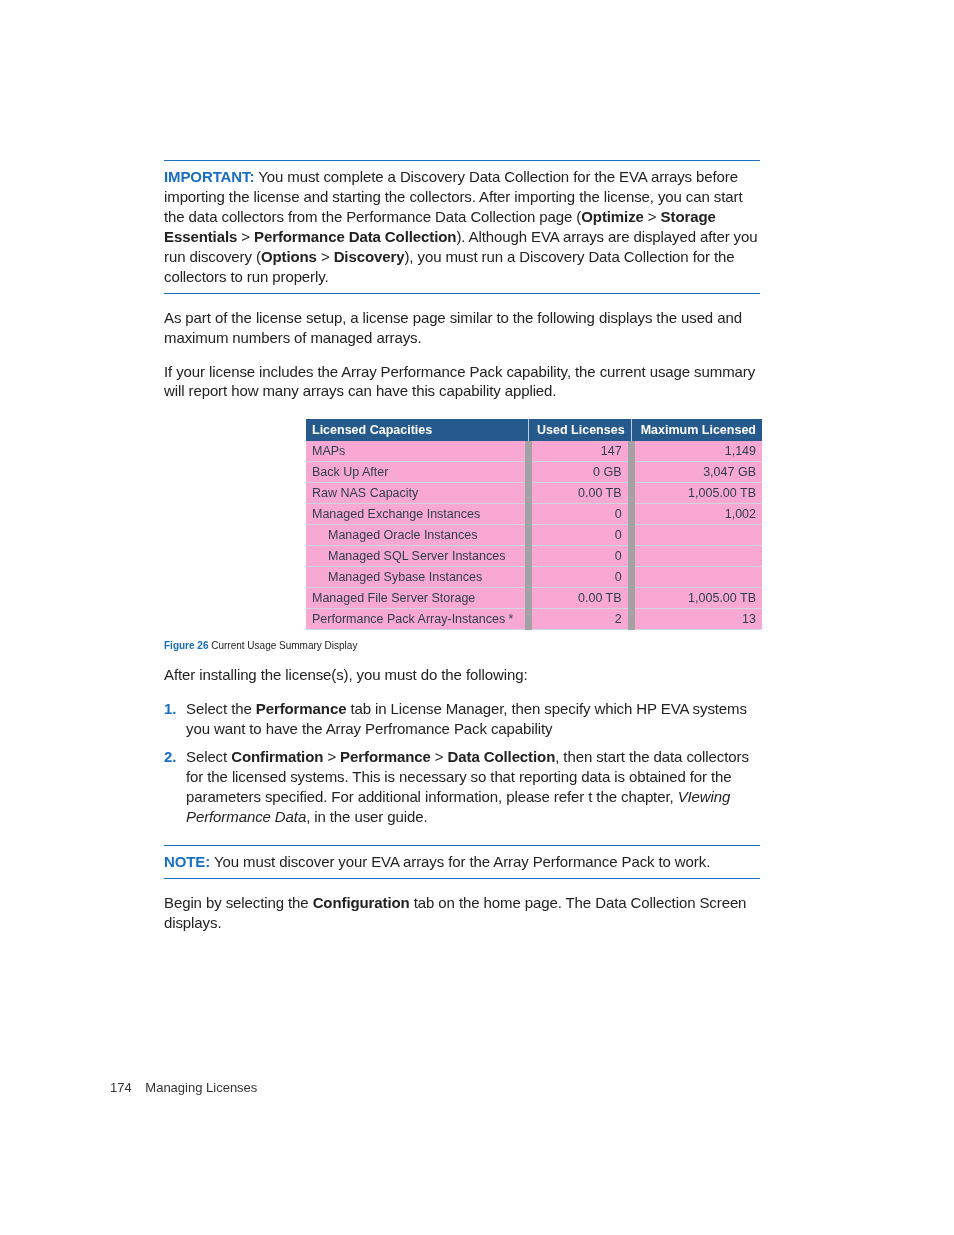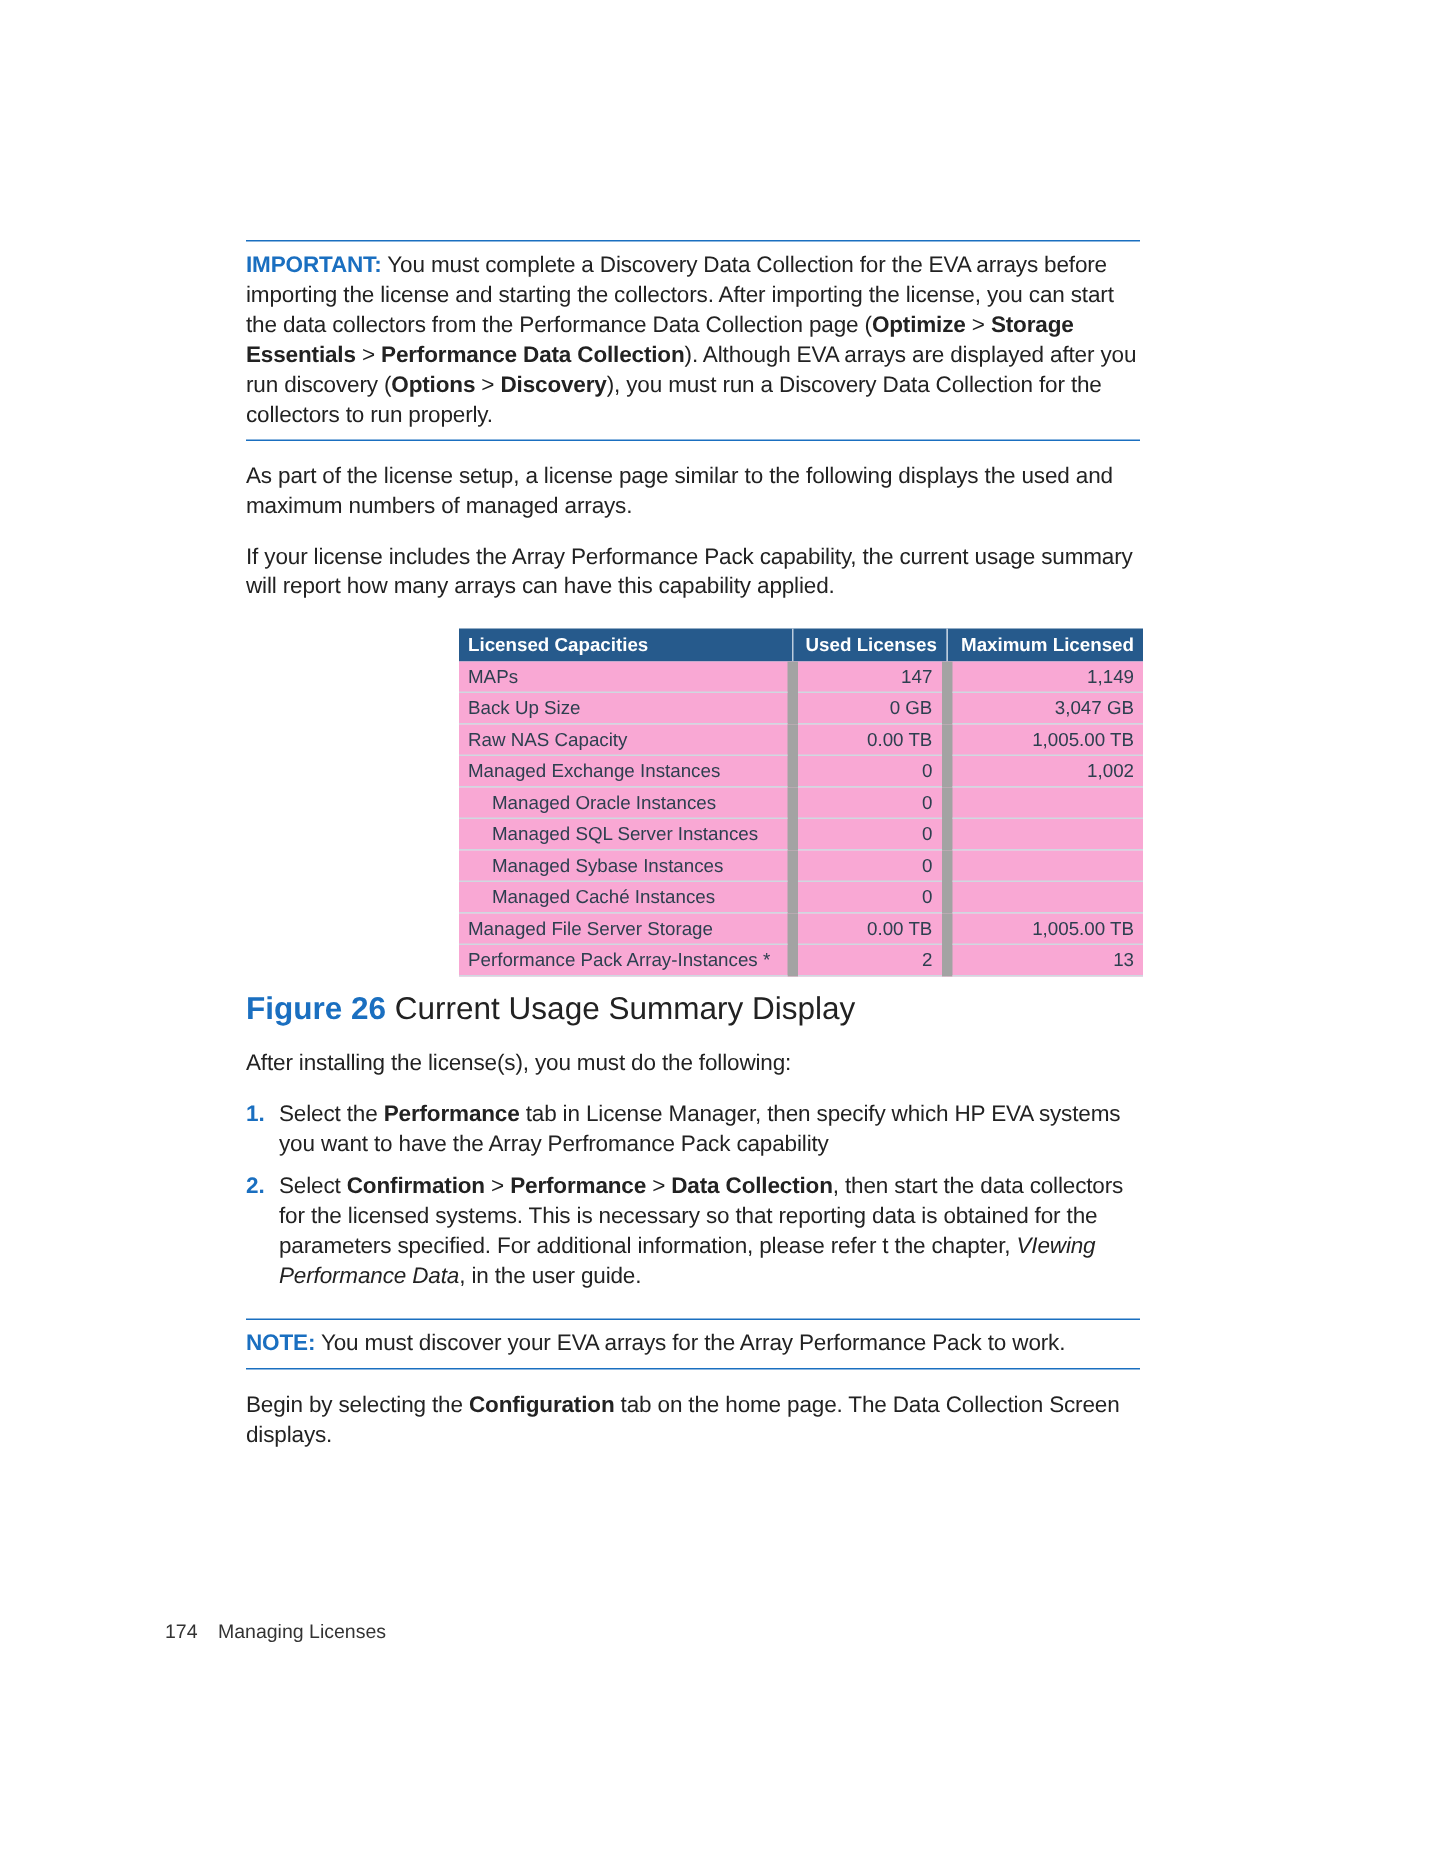--- a/index.html
+++ b/index.html
@@ -50,21 +50,21 @@
     background: #f9a8d4;
     vertical-align: middle;
     height: 18px;
   }
   tbody td.r { border-left: 7px solid #a3a3a3; }
   tbody tr:last-child td { border-bottom: 1px solid #cfd8e0; }
   .indent td:first-child { padding-left: 22px; }
 
   .caption {
     margin: 10px 0 14px 0;
-    font-size: 21px;
+    font-size: 10px;
   }
   .fig-label { color: #1a6fc0; font-weight: bold; }
 
   ol.steps { margin: 8px 0 18px 0; padding: 0; list-style: none; counter-reset: step; }
   ol.steps > li {
     counter-increment: step;
     position: relative;
     padding-left: 22px;
     margin: 8px 0;
     line-height: 1.33;
@@ -111,21 +111,21 @@
           <th class="r">Maximum Licensed</th>
         </tr>
       </thead>
       <tbody id="tbody">
           <tr>
             <td>MAPs</td>
             <td class="r">147</td>
             <td class="r">1,149</td>
           </tr>
           <tr>
-            <td>Back Up Size</td>
+            <td>Back Up After</td>
             <td class="r">0 GB</td>
             <td class="r">3,047 GB</td>
           </tr>
           <tr>
             <td>Raw NAS Capacity</td>
             <td class="r">0.00 TB</td>
             <td class="r">1,005.00 TB</td>
           </tr>
           <tr>
             <td>Managed Exchange Instances</td>
@@ -137,25 +137,20 @@
             <td class="r">0</td>
             <td class="r"></td>
           </tr>
           <tr class="indent">
             <td>Managed SQL Server Instances</td>
             <td class="r">0</td>
             <td class="r"></td>
           </tr>
           <tr class="indent">
             <td>Managed Sybase Instances</td>
-            <td class="r">0</td>
-            <td class="r"></td>
-          </tr>
-          <tr class="indent">
-            <td>Managed Caché Instances</td>
             <td class="r">0</td>
             <td class="r"></td>
           </tr>
           <tr>
             <td>Managed File Server Storage</td>
             <td class="r">0.00 TB</td>
             <td class="r">1,005.00 TB</td>
           </tr>
           <tr>
             <td>Performance Pack Array-Instances *</td>

